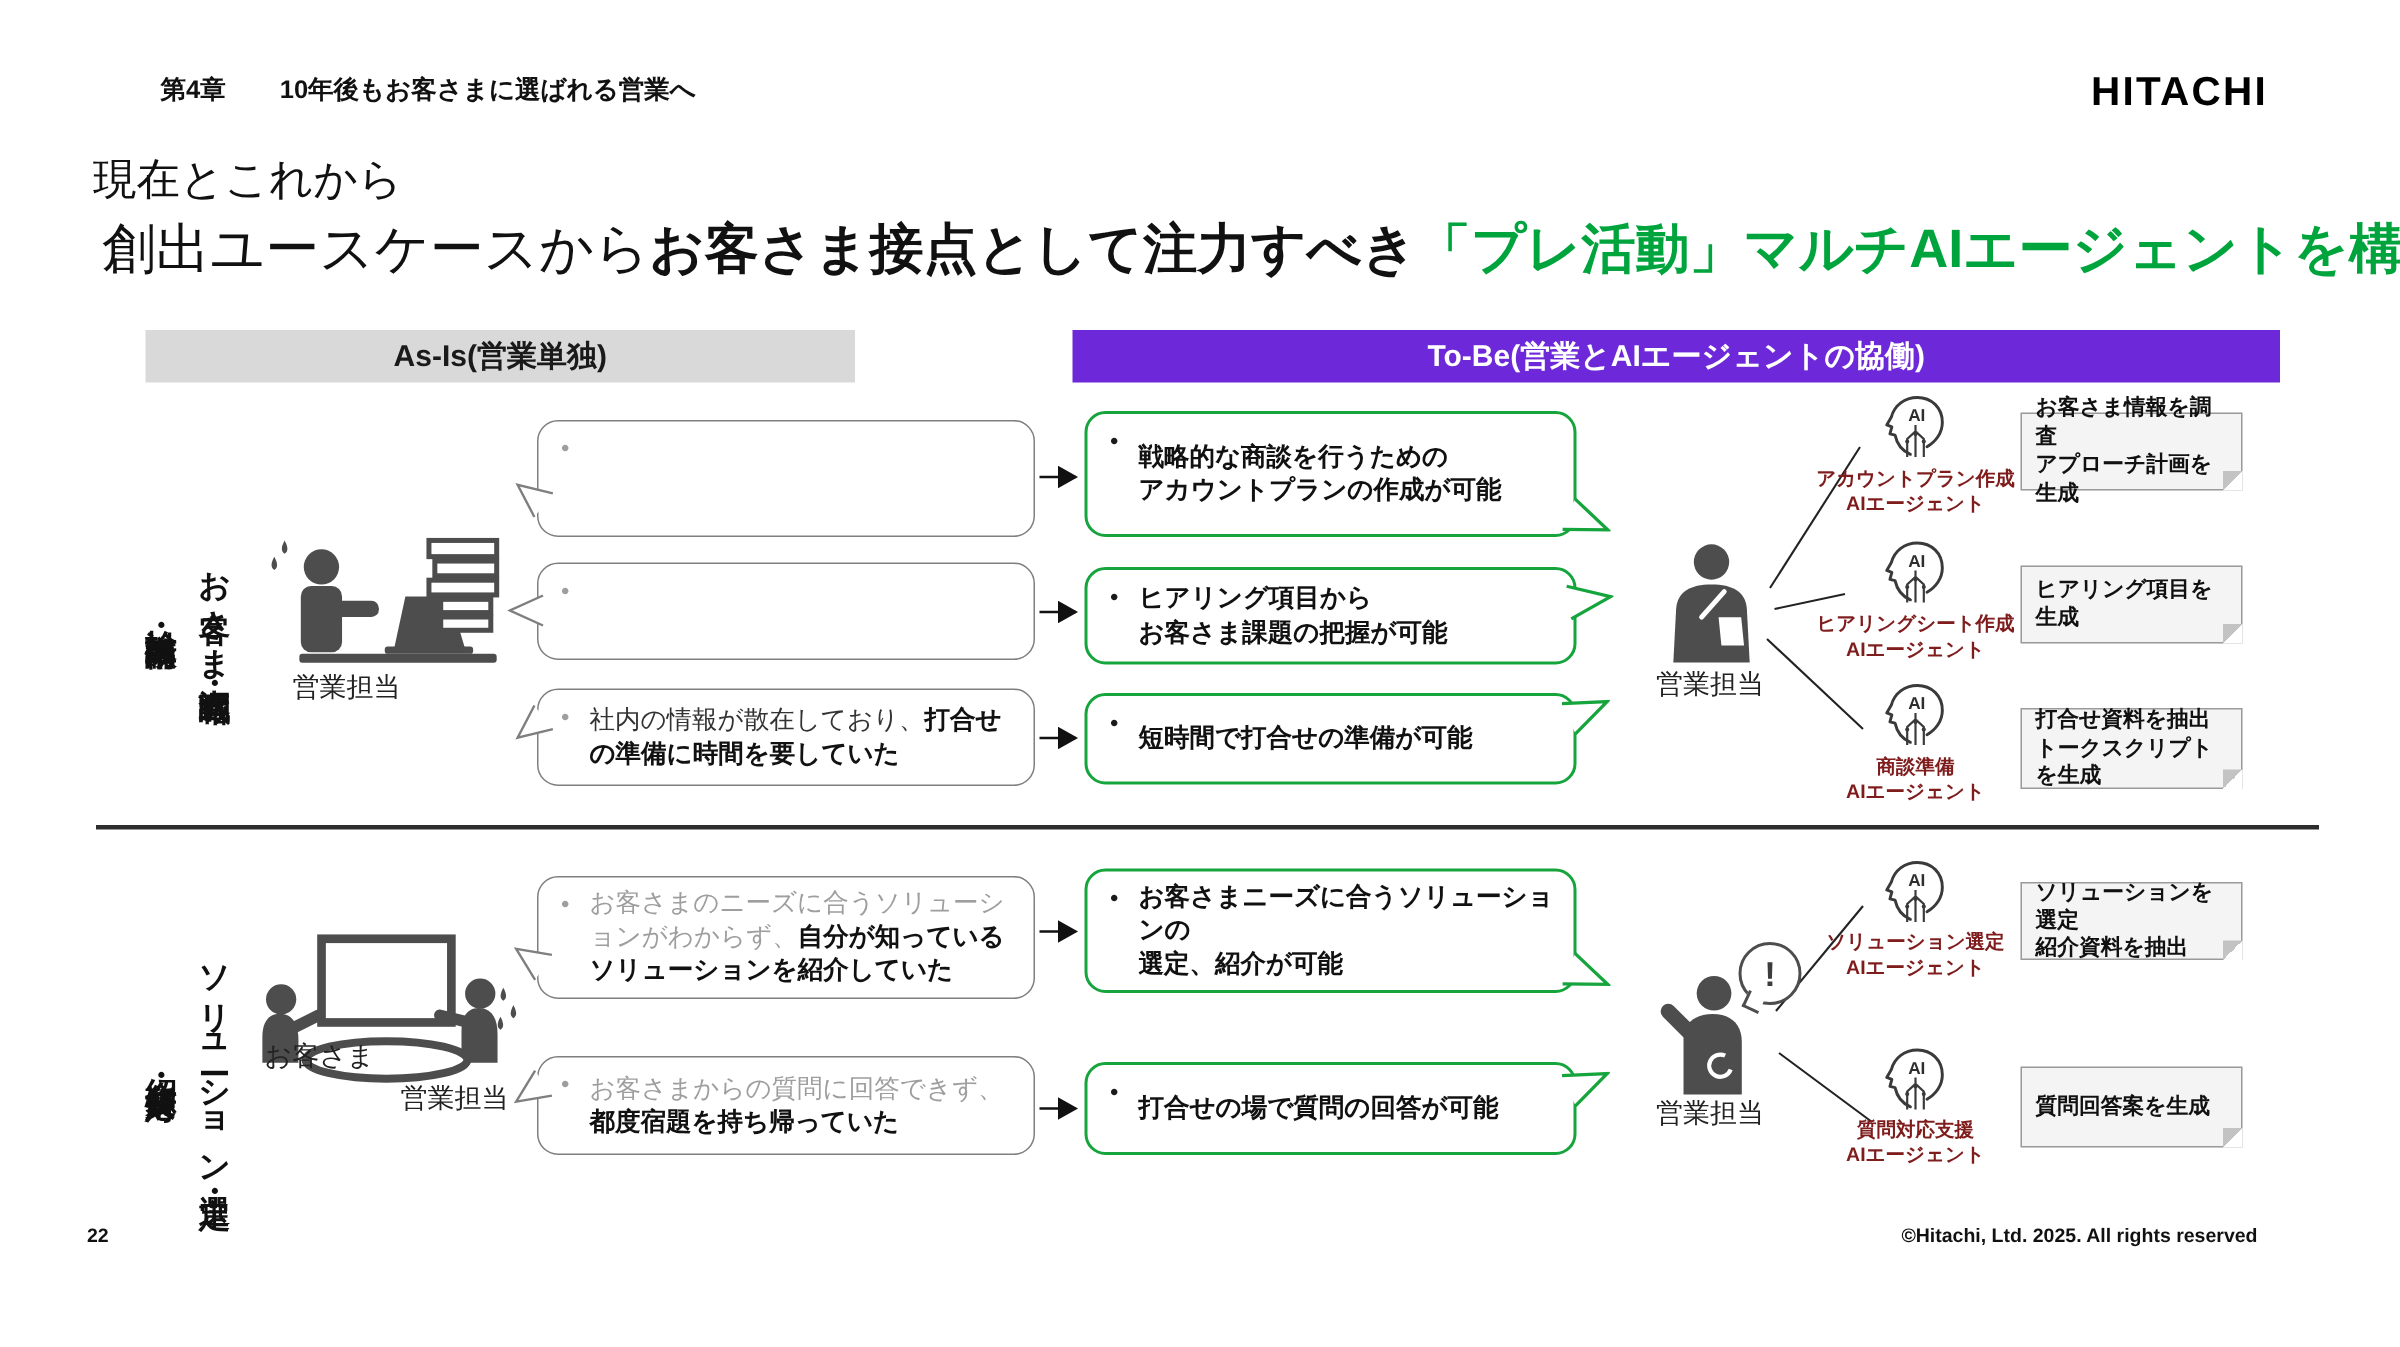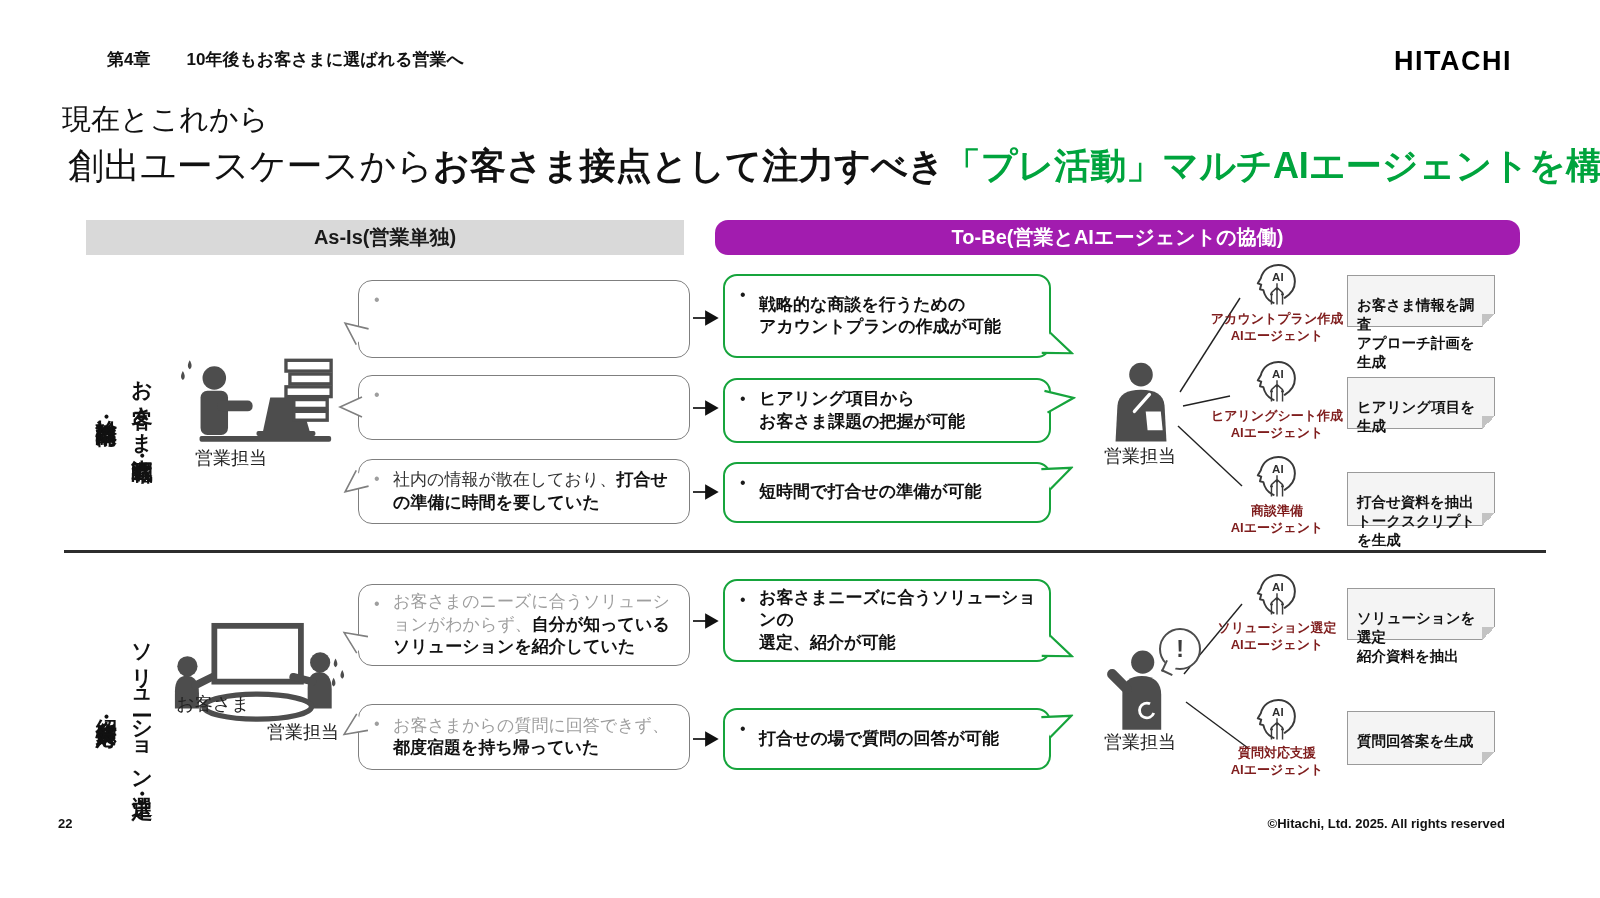--- a/index.html
+++ b/index.html
@@ -10,22 +10,22 @@
   .chapter{top:48px;left:63px;font-size:17px;font-weight:bold;color:#111;margin-left:44px;}
   .chapter .sub{margin-left:36px;}
   .logo{top:46px;right:88px;font-size:27px;font-weight:800;letter-spacing:1.5px;color:#000;}
   .page-title{top:100px;left:62px;font-size:29px;font-weight:500;color:#111;}
   .headline{top:142px;left:68px;font-size:36px;white-space:nowrap;color:#111;}
   .hl-n{font-weight:500;}
   .hl-b{font-weight:800;}
   .hl-g{font-weight:800;color:#00a43d;}
   
   .bar{height:35px;display:flex;align-items:center;justify-content:center;font-size:20px;font-weight:bold;}
-  .bar-asis{top:220px;left:86px;width:598px;background:#d9d9d9;color:#1a1a1a;}
-  .bar-tobe{top:220px;left:715px;width:805px;background:#a21caf;color:#fff;border-radius:13px;}
+  .bar-asis{top:220px;left:97px;width:473px;background:#d9d9d9;color:#1a1a1a;}
+  .bar-tobe{top:220px;left:715px;width:805px;background:#6d28d9;color:#fff;}
   
   .vlabel{writing-mode:vertical-rl;font-size:21px;font-weight:bold;color:#111;line-height:1.7;letter-spacing:1px;}
   .vlabel div{height:100%;text-align:center;}
   .vl-1{top:272px;left:84px;width:76px;height:268px;}
   .vl-2{top:560px;left:84px;width:76px;height:292px;}
   .divider{top:550px;left:64px;width:1482px;height:2.5px;background:#2d2d2d;}
   
   .bubble{border-radius:14px;background:#fff;padding:9px 12px 9px 34px;box-sizing:border-box;
           display:flex;align-items:center;}
   .bubble .bullet{position:absolute;left:15px;top:10px;font-size:16px;}
@@ -37,21 +37,21 @@
   .lead{color:#9e9e9e;}
   .lead.dark{color:#333;}
   .emph{color:#111;font-weight:bold;}
   .preline{white-space:pre-line;}
   .tail{position:absolute;}
   .tail-l{left:-21px;width:26px;height:26px;transform-origin:right center;}
   .tail-r{right:-27px;width:32px;height:28px;transform-origin:left center;}
   
   .agent-name{width:176px;text-align:center;font-size:13px;font-weight:600;line-height:1.3;color:#7f1d1d;white-space:pre-line;}
   .outbox{width:148px;background:#f4f4f4;border:1.2px solid #9a9a9a;box-sizing:border-box;
-          display:flex;align-items:flex-start;padding:20px 9px;font-size:14.5px;font-weight:bold;color:#111;
+          display:flex;align-items:center;padding:20px 9px;font-size:14.5px;font-weight:bold;color:#111;
           line-height:1.3;white-space:pre-line;position:absolute;}
   .fold{position:absolute;right:-1px;bottom:-1px;width:13px;height:13px;
         background:linear-gradient(to top left,#fff 50%,#c3c3c3 50%);}
   .actor-label{font-size:18px;color:#222;font-weight:500;text-align:center;}
   
   .exbubble{top:628px;left:1159px;width:38px;height:38px;border:2.5px solid #4d4d4d;border-radius:50%;
             background:#fff;display:flex;align-items:center;justify-content:center;
             font-size:23px;font-weight:bold;color:#3c3c3c;}
   .exbubble .bt{position:absolute;left:2px;bottom:-6px;width:10px;height:10px;background:#fff;
                 border-left:2.5px solid #4d4d4d;border-bottom:2.5px solid #4d4d4d;transform:rotate(25deg);}

